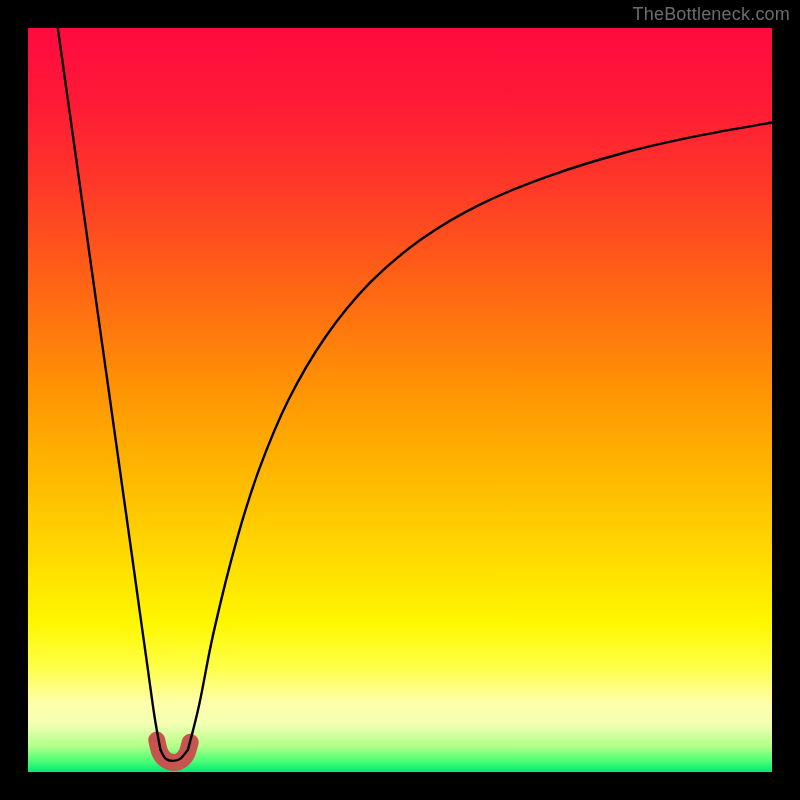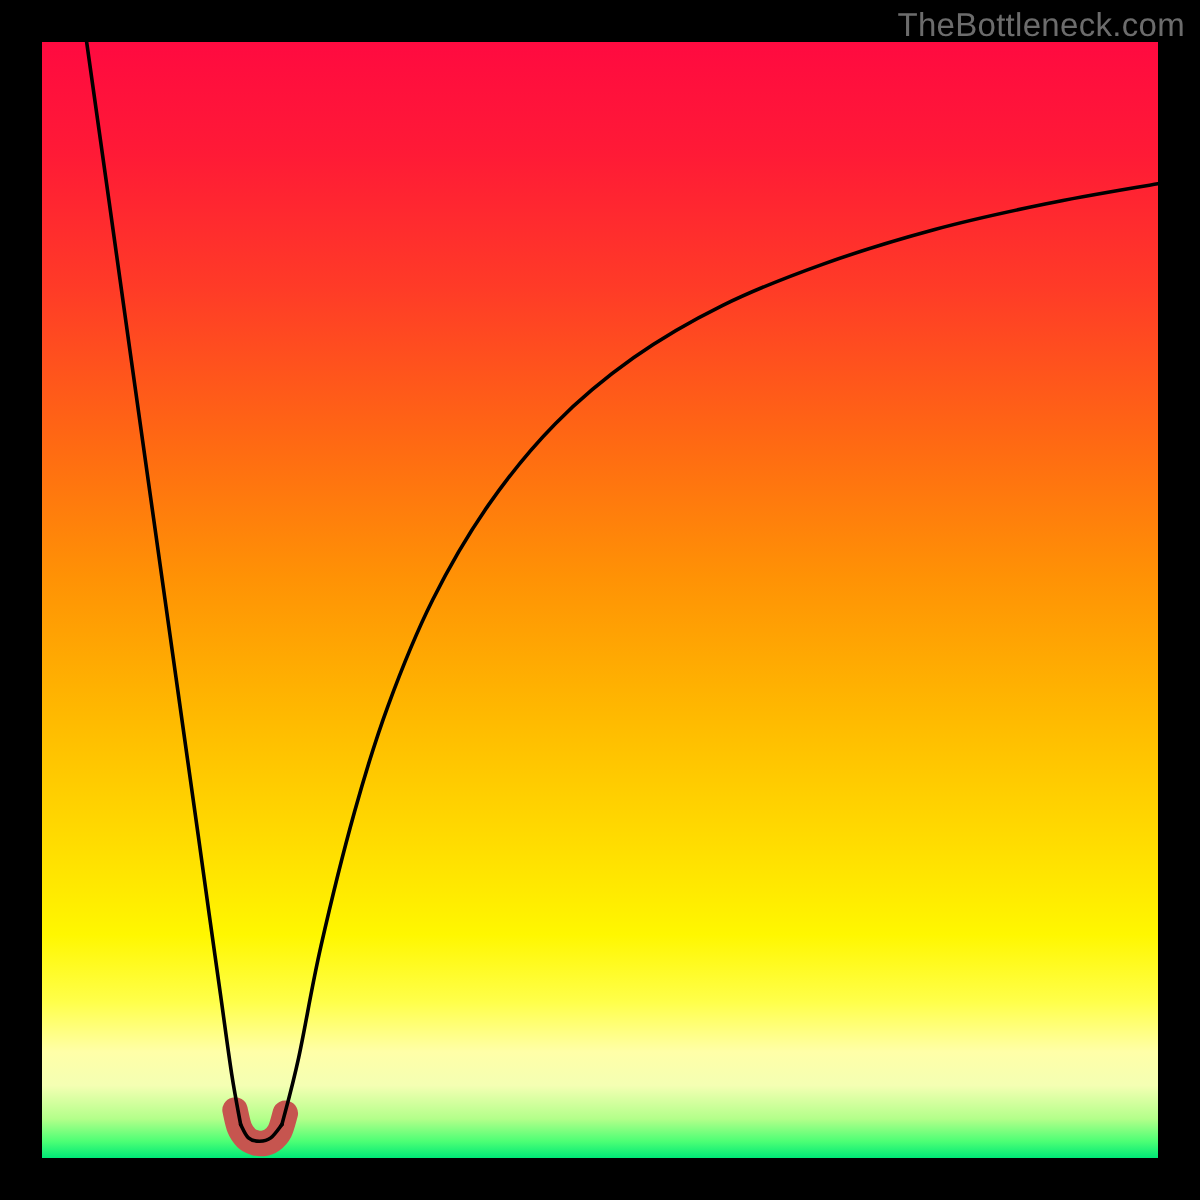--- a/index.html
+++ b/index.html
@@ -26,21 +26,21 @@
   }
   .gradient {
     position: absolute;
     inset: 0;
   }
   .watermark {
     position: absolute;
     top: 4px;
     right: 10px;
     color: #6c6c6c;
-    font-size: 22px;
+    font-size: 18px;
     letter-spacing: 0.2px;
     user-select: none;
   }
   svg.curves {
     position: absolute;
     inset: 0;
     width: 100%;
     height: 100%;
   }
 </style>

